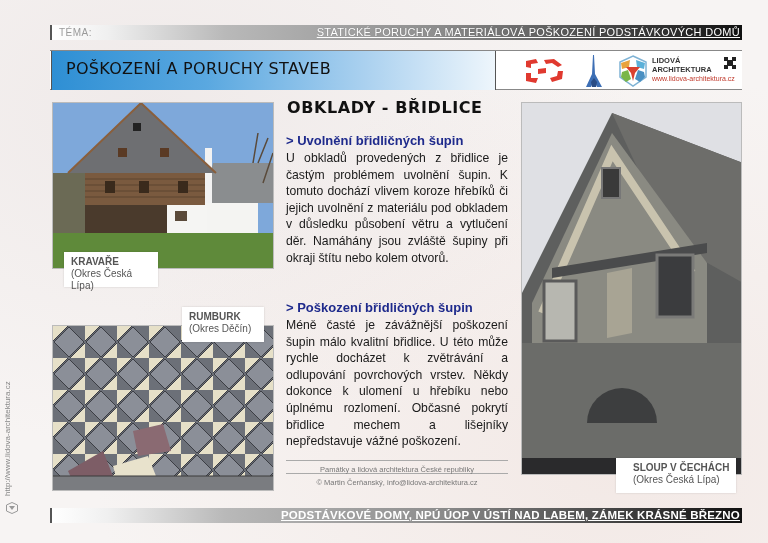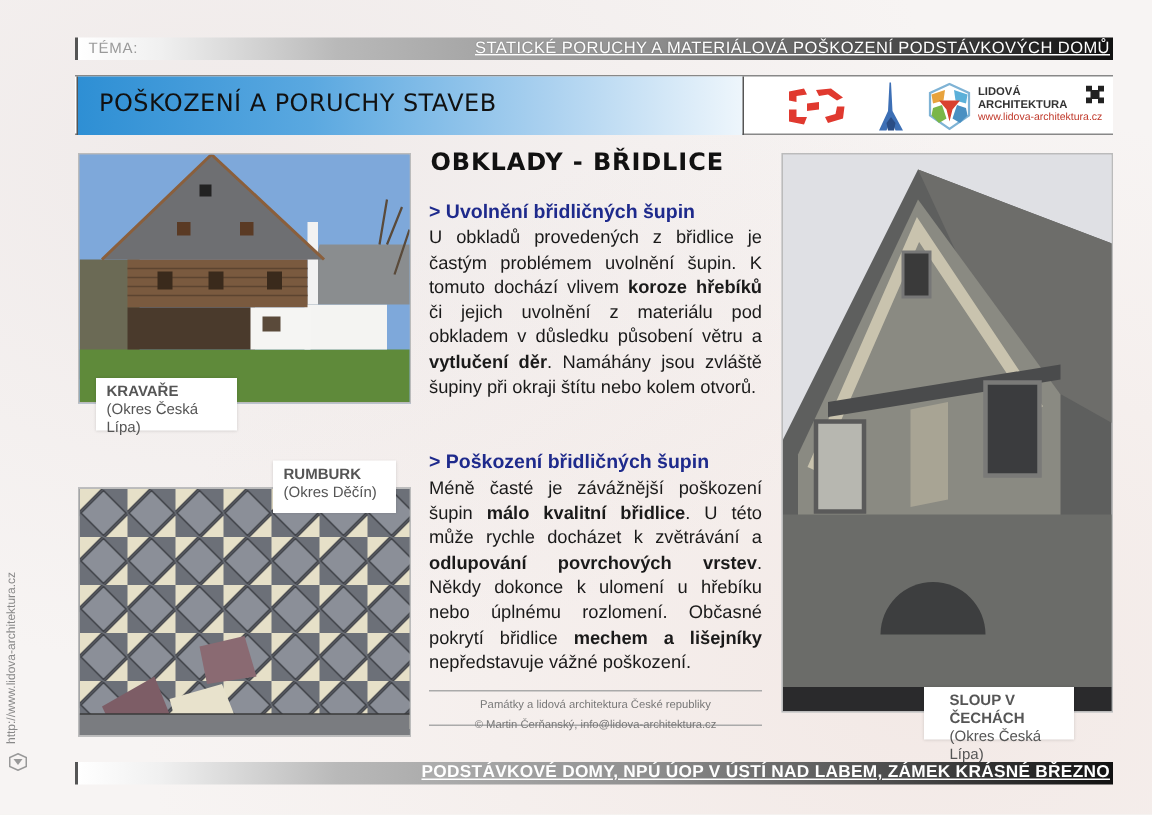--- a/index.html
+++ b/index.html
@@ -70,32 +70,32 @@
   .photo-sloup { left: 521px; top: 102px; width: 221px; height: 373px; background: #dcdde0; }
 
   .caption {
     position: absolute; background: #fff; padding: 4px 6px 4px 7px;
     box-shadow: 0 0 2px rgba(0,0,0,0.15);
   }
   .caption .place { font-size: 10px; font-weight: bold; color: #555; line-height: 12px; }
   .caption .district { font-size: 10px; color: #555; line-height: 12px; }
   .cap-kravare { left: 64px; top: 252px; width: 94px; height: 35px; }
   .cap-rumburk { left: 182px; top: 307px; width: 82px; height: 35px; }
-  .cap-sloup { left: 616px; top: 458px; width: 100px; height: 35px; padding-left: 17px; }
+  .cap-sloup { left: 616px; top: 458px; width: 120px; height: 35px; padding-left: 17px; }
 
   
   .text-block { position: absolute; left: 286px; width: 222px; }
   .block-1 { top: 133px; }
   .block-2 { top: 300px; }
   .subhead { font-size: 13px; font-weight: bold; color: #1e2a8c; line-height: 16px; margin-bottom: 1px; }
   .para { font-size: 12.2px; color: #1a1a1a; line-height: 16.6px; text-align: justify; }
-  .para b { font-weight: bold; }
+  .para b { font-weight: normal; }
 
   .credits {
-    position: absolute; left: 286px; top: 460px; width: 222px; height: 24px;
+    position: absolute; left: 286px; top: 460px; width: 222px; height: 14px;
     border-top: 1px solid #aaa; border-bottom: 1px solid #aaa;
     text-align: center; font-size: 7.5px; color: #777; line-height: 13px; padding-top: 2px;
   }
 
   
   .side-url {
     position: absolute; left: 3px; top: 496px;
     transform-origin: left top; transform: rotate(-90deg);
     font-size: 8px; color: #888; white-space: nowrap;
   }

